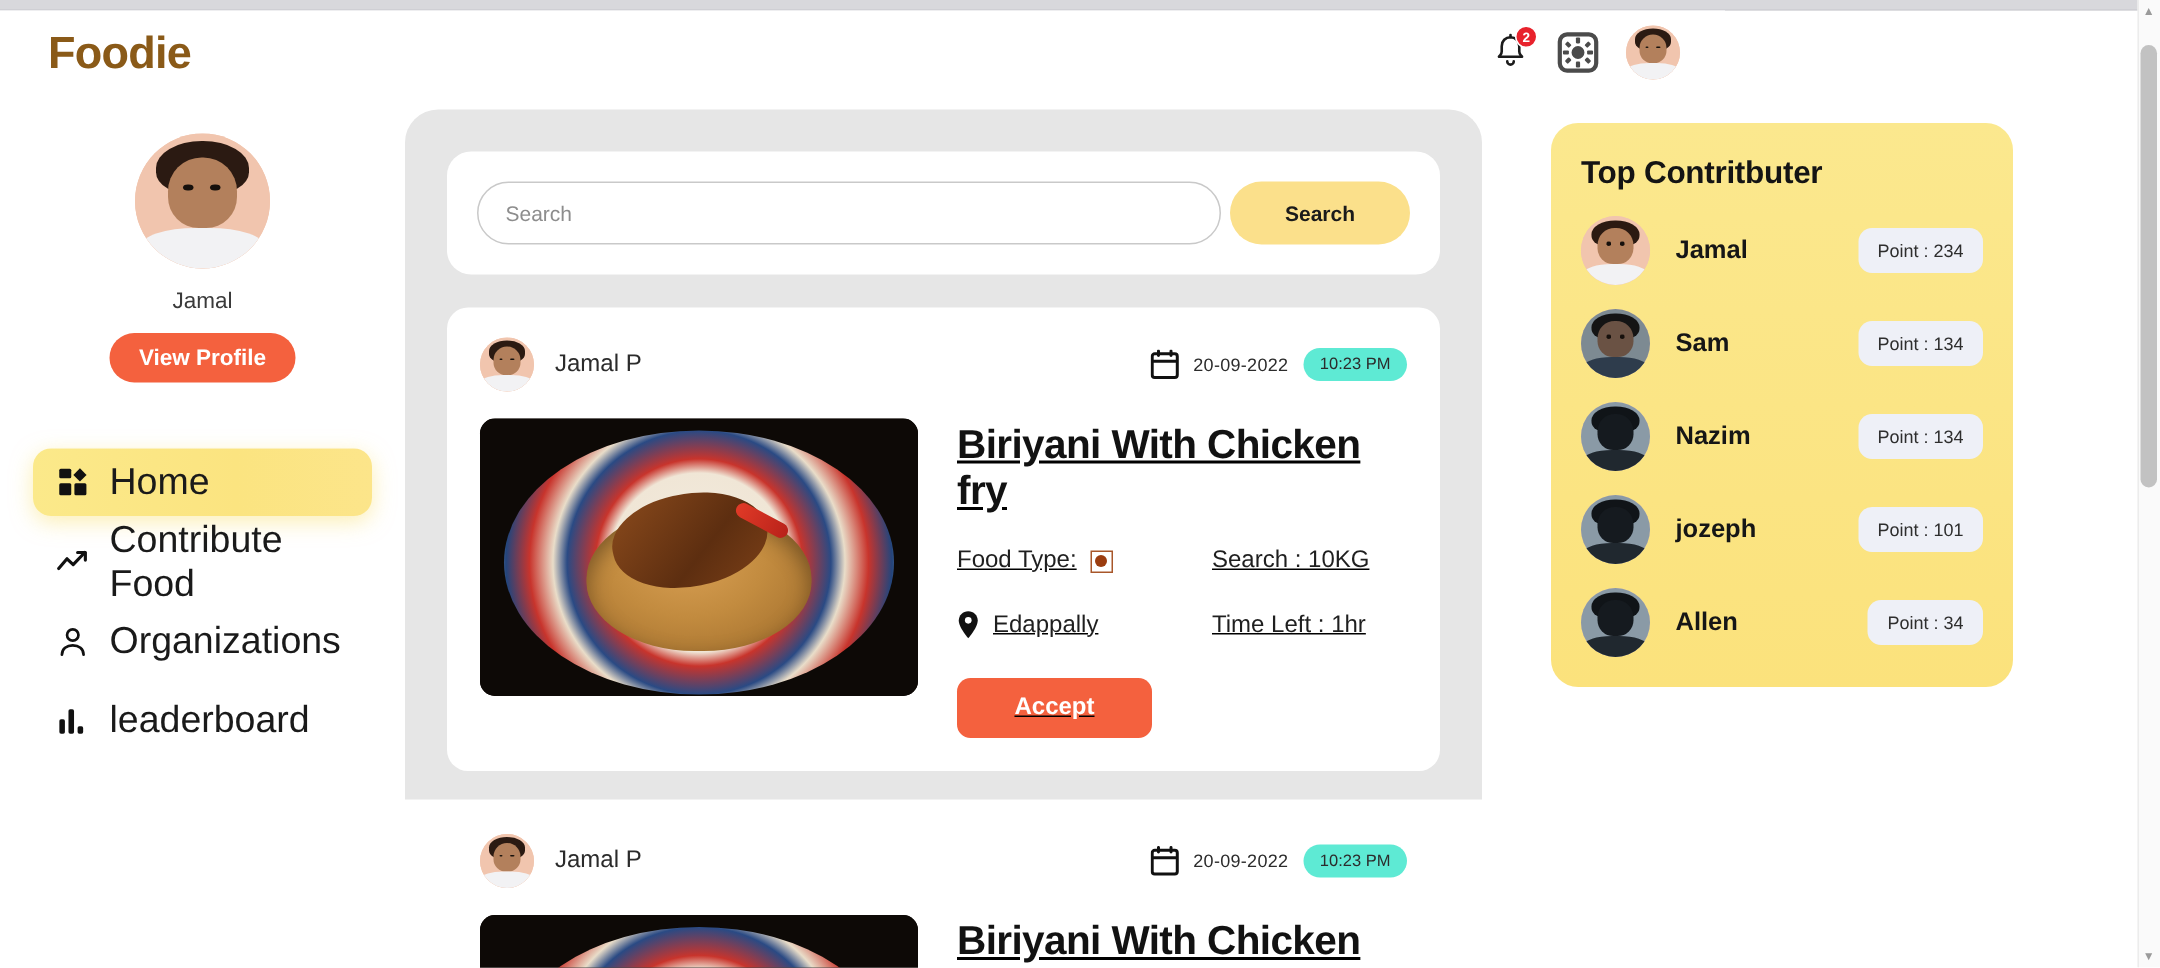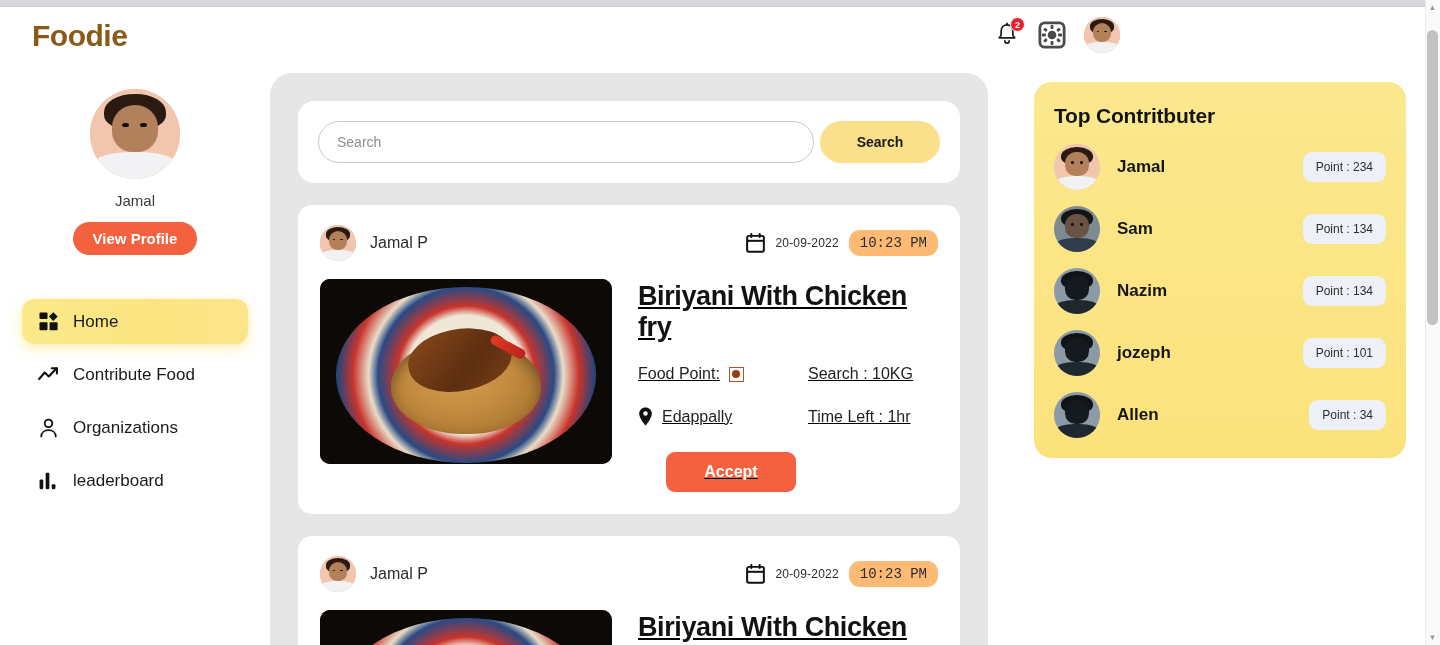--- a/index.html
+++ b/index.html
@@ -92,26 +92,26 @@
   .nav { margin-top:44px; padding:0 22px; }
   .nav-item {
     display:flex; align-items:center; gap:14px;
     height:45px; padding-left:16px; border-radius:12px;
     margin-bottom:8px; cursor:pointer;
   }
   .nav-item.active {
     background:linear-gradient(90deg,#fbe98a 0%,#fbe480 60%,#fce58a 100%);
     box-shadow:0 4px 14px rgba(250,225,120,0.55);
   }
-  .nav-label { font-size:17px; color:#1a1a1a; }
+  .nav-label { font-size:25px; color:#1a1a1a; }
   .nav-icon { width:21px; height:21px; display:flex; align-items:center; justify-content:center; }
 
   
   .feed {
-    position:absolute; left:270px; top:73px; width:718px; height:572px;
+    position:absolute; left:270px; top:73px; width:718px; height:460px;
     background:#e6e6e6; border-radius:22px 22px 0 0;
     padding:28px 28px 0 28px;
   }
   .search-card {
     background:#fff; border-radius:16px; padding:20px 20px;
     display:flex; align-items:center; gap:6px;
   }
   .search-input {
     flex:1; height:42px; border:1px solid #c9c9c9; border-radius:21px;
     padding:0 18px; font-size:14px; color:#333; outline:none;
@@ -129,22 +129,22 @@
     padding:20px 22px 22px 22px;
   }
   .post-head { display:flex; align-items:center; justify-content:space-between; }
   .post-author { display:flex; align-items:center; gap:14px; }
   .post-author-avatar { width:36px; height:36px; border-radius:50%; overflow:hidden; background:#f1c5ae; }
   .post-author-name { font-size:16px; color:#2b2b2b; }
   .post-meta { display:flex; align-items:center; gap:10px; }
   .cal-icon { width:19px; height:20px; }
   .post-date { font-size:12px; color:#2c2c2c; letter-spacing:0.2px; }
   .post-time {
-    background:#fdba74; color:#2c2c2c; font-size:14px;
-    padding:5px 11px; border-radius:11px;font-family:Liberation Mono, monospace;
+    background:#5eead4; color:#2c2c2c; font-size:11px;
+    padding:5px 11px; border-radius:11px;
   }
 
   .post-body { display:flex; gap:26px; margin-top:18px;text-decoration:underline; }
   .post-img {
     width:292px; height:185px; border-radius:10px; overflow:hidden;
     position:relative; background:#120c08; flex:none;
   }
   .post-info { flex:1; padding-top:2px; }
   .post-title { font-size:27px; font-weight:bold; color:#121212; letter-spacing:-0.4px; }
   .info-grid {
@@ -156,21 +156,21 @@
     width:15px; height:15px; border:1.4px solid #a8572a;
     display:flex; align-items:center; justify-content:center; background:#fff;
   }
   .nonveg-dot { width:8px; height:8px; border-radius:50%; background:#9b3d10; }
   .pin-icon { width:15px; height:19px; }
   .post-actions { margin-top:26px; display:flex; gap:18px; }
   .act-btn {
     border:none; border-radius:9px; color:#fff; font-size:16px; font-weight:bold;
     font-family:"Liberation Sans", sans-serif; cursor:pointer; height:40px;
   }
-  .act-accept { width:130px; background:#f4613e;margin-left:28px; }
+  .act-accept { width:130px; background:#f4613e; }
   .act-deliver { width:130px; background:#f4613e; }
 
   
   .dish { position:absolute; inset:0; background:#0d0906; }
   .dish .plate {
     position:absolute; left:50%; top:52%; transform:translate(-50%,-50%);
     width:260px; height:176px; border-radius:50%;
     background:
       radial-gradient(circle at 50% 50%, #f3ece0 0%, #f0e6d6 38%, #c8342c 44%, #2a4a84 56%, #e9ddc9 62%, #c8342c 72%, #23457c 82%, #efe6d4 92%);
   }
@@ -188,21 +188,21 @@
   }
   .dish .chili {
     position:absolute; left:58%; top:34%;
     width:38px; height:10px; border-radius:6px;
     background:linear-gradient(90deg,#e03a27,#b9221a);
     transform:rotate(28deg);
   }
 
   
   .right-panel {
-    position:absolute; left:1034px; top:82px; width:372px;
+    position:absolute; left:1034px; top:82px; width:308px;
     background:linear-gradient(180deg,#fbe88e 0%,#fbe27c 100%);
     border-radius:18px; padding:22px 20px 20px 20px;
   }
   .panel-title { font-size:21px; font-weight:bold; color:#141414; letter-spacing:-0.2px; }
   .contrib-row {
     display:flex; align-items:center; margin-top:16px; cursor:pointer;
   }
   .contrib-avatar {
     width:46px; height:46px; border-radius:50%; overflow:hidden;
     background:#f1c5ae; flex:none;
@@ -380,21 +380,21 @@
               <div class="plate"></div>
               <div class="rice"></div>
               <div class="meat"></div>
               <div class="chili"></div>
             </div>
         </div>
         <div class="post-info">
           <div class="post-title">Biriyani With Chicken fry</div>
           <div class="info-grid">
             <div class="info-cell">
-              <span>Food Point:</span>
+              <span>Food Type:</span>
               <span class="nonveg-box">
                   <span class="nonveg-dot"></span>
                 </span>
             </div>
             <div class="info-cell">
               <span>Search : 10KG</span>
             </div>
             <div class="info-cell">
               <svg class="pin-icon" viewBox="0 0 14 18">
                 <path d="M7 0.4C3.6 0.4 1 3 1 6.3c0 4.4 6 11.2 6 11.2s6-6.8 6-11.2C13 3 10.4.4 7 .4z" fill="#111"></path>

